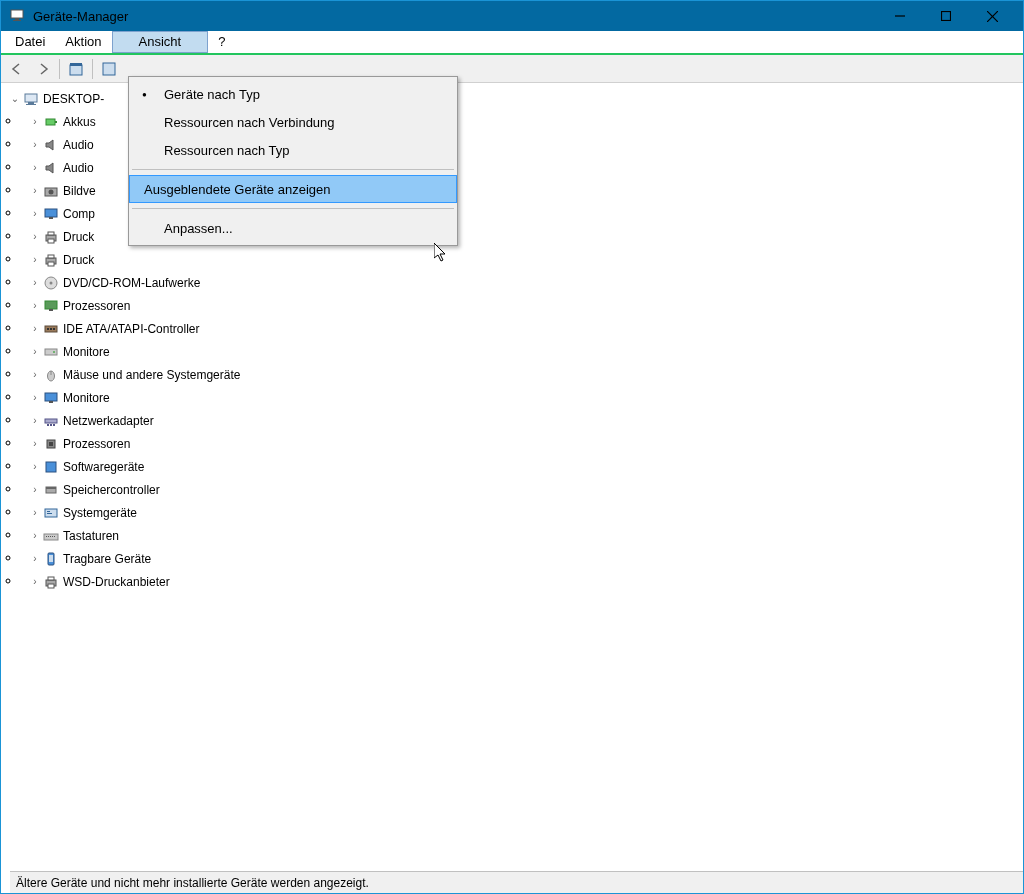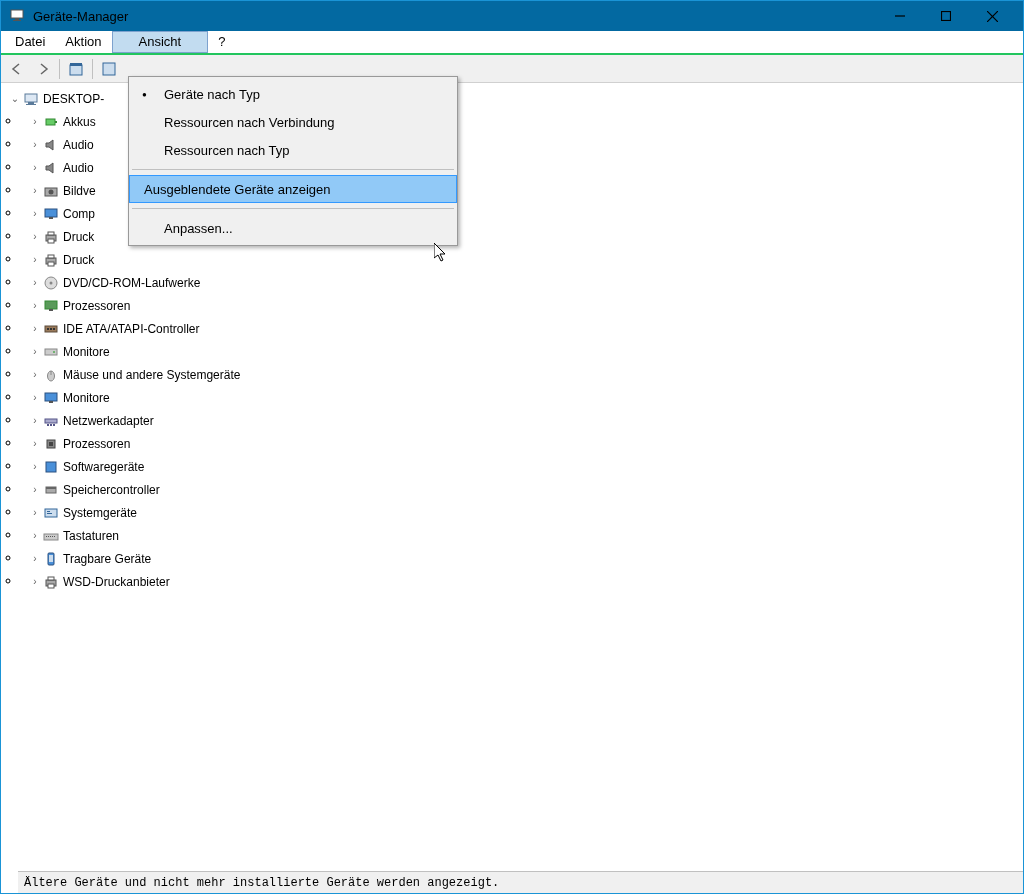--- a/index.html
+++ b/index.html
@@ -21,21 +21,21 @@
 .expand-arrow { width: 12px; height: 12px; display: inline-flex; align-items: center; justify-content: center; font-size: 10px; color: #666; margin-right: 2px; }
 .tree-icon { width: 16px; height: 16px; margin-right: 4px; display: inline-flex; align-items: center; justify-content: center; }
 .tree-label { font-size: 12px; }
 .tree-children { padding-left: 20px; }
 .dropdown { position: absolute; top: 75px; left: 127px; width: 330px; background: #f0f0f0; border: 1px solid #999; box-shadow: 2px 2px 4px rgba(0,0,0,0.3); z-index: 1000; }
 .dd-section { padding: 3px 0; text-align: right; }
 .dd-item { display: flex; align-items: center; height: 28px; padding-left: 35px; cursor: pointer; font-size: 13px; position: relative; }
 .dd-item.highlighted { background: #91c9f7; border: 1px solid #3399ff; padding-left: 14px; }
 .dd-item.checked::before { content: "●"; position: absolute; left: 13px; font-size: 8px; }
 .dd-sep { height: 1px; background: #c0c0c0; margin: 2px 3px; }
-.statusbar { position: absolute; bottom: 0; left: 17px; right: 0; height: 22px; background: #f0f0f0; border-top: 1px solid #c0c0c0; display: flex; align-items: center; padding: 0 6px; font-size: 12px; font-family: Liberation Mono, monospace; }
+.statusbar { position: absolute; bottom: 0; left: 9px; right: 0; height: 22px; background: #f0f0f0; border-top: 1px solid #c0c0c0; display: flex; align-items: center; padding: 0 6px; font-size: 12px; }
 .cursor { position: absolute; top: 242px; left: 433px; z-index: 2000; pointer-events: none; }
 svg { display: block; }
 </style>
 </head>
 <body>
 
 <div class="titlebar">
   <span class="titlebar-icon">
     <svg width="16" height="16" viewBox="0 0 16 16">
         <rect x="2" y="2" width="12" height="8" fill="#fff" stroke="#555" stroke-width="1"></rect>

